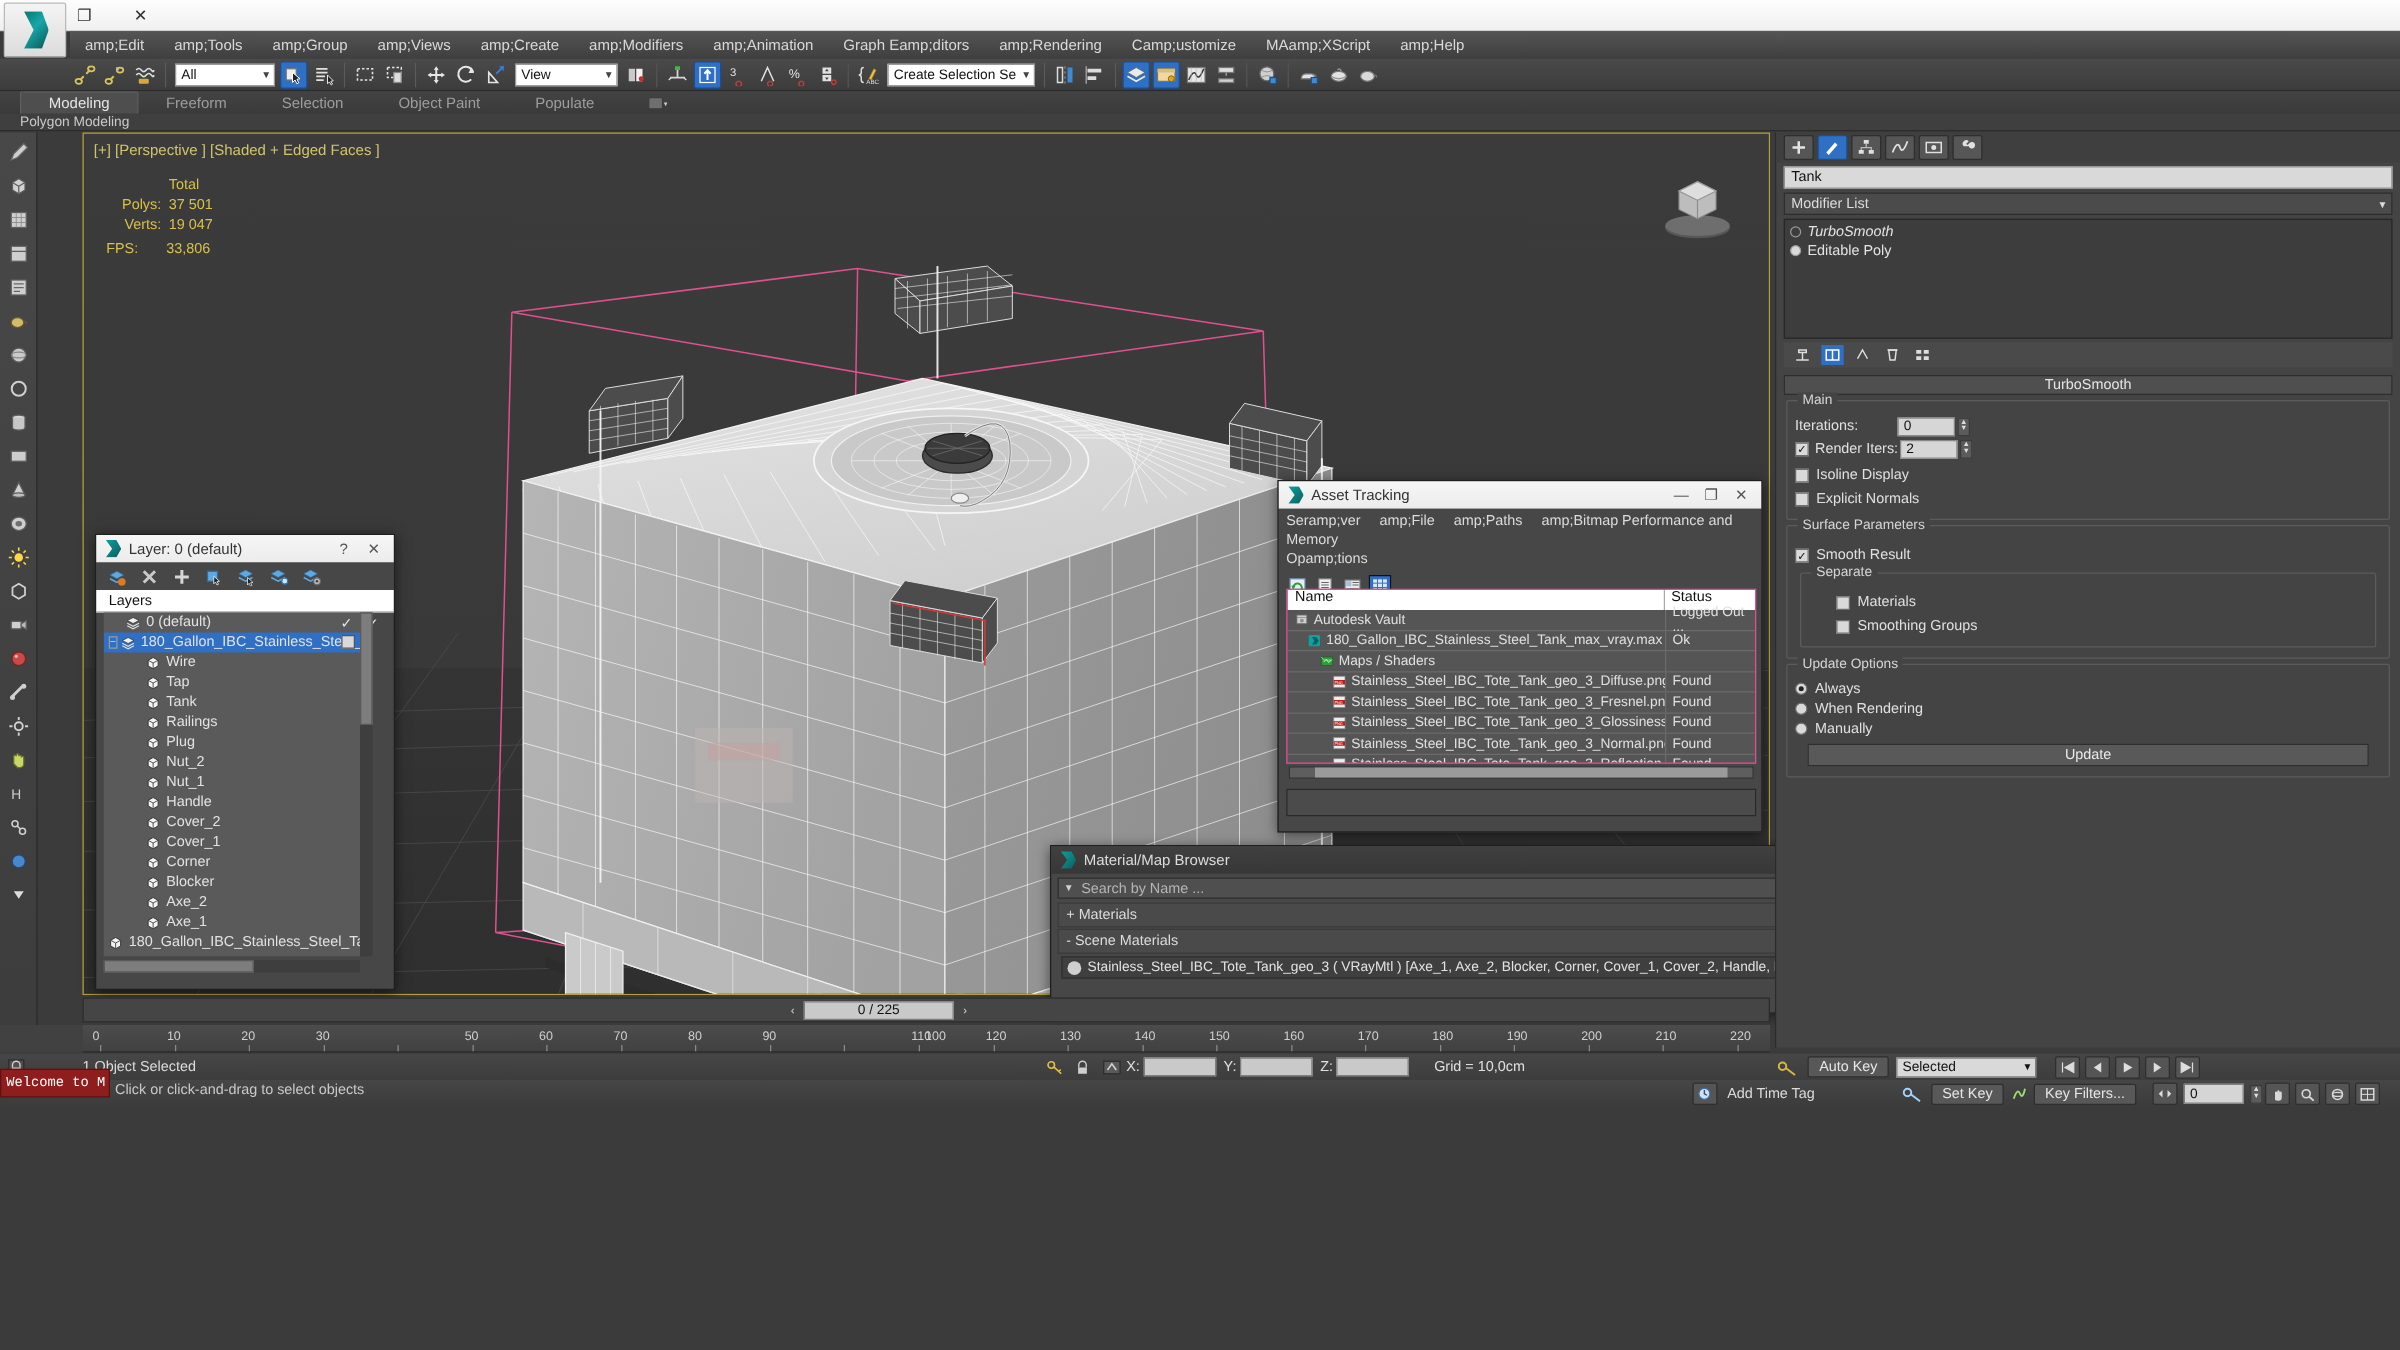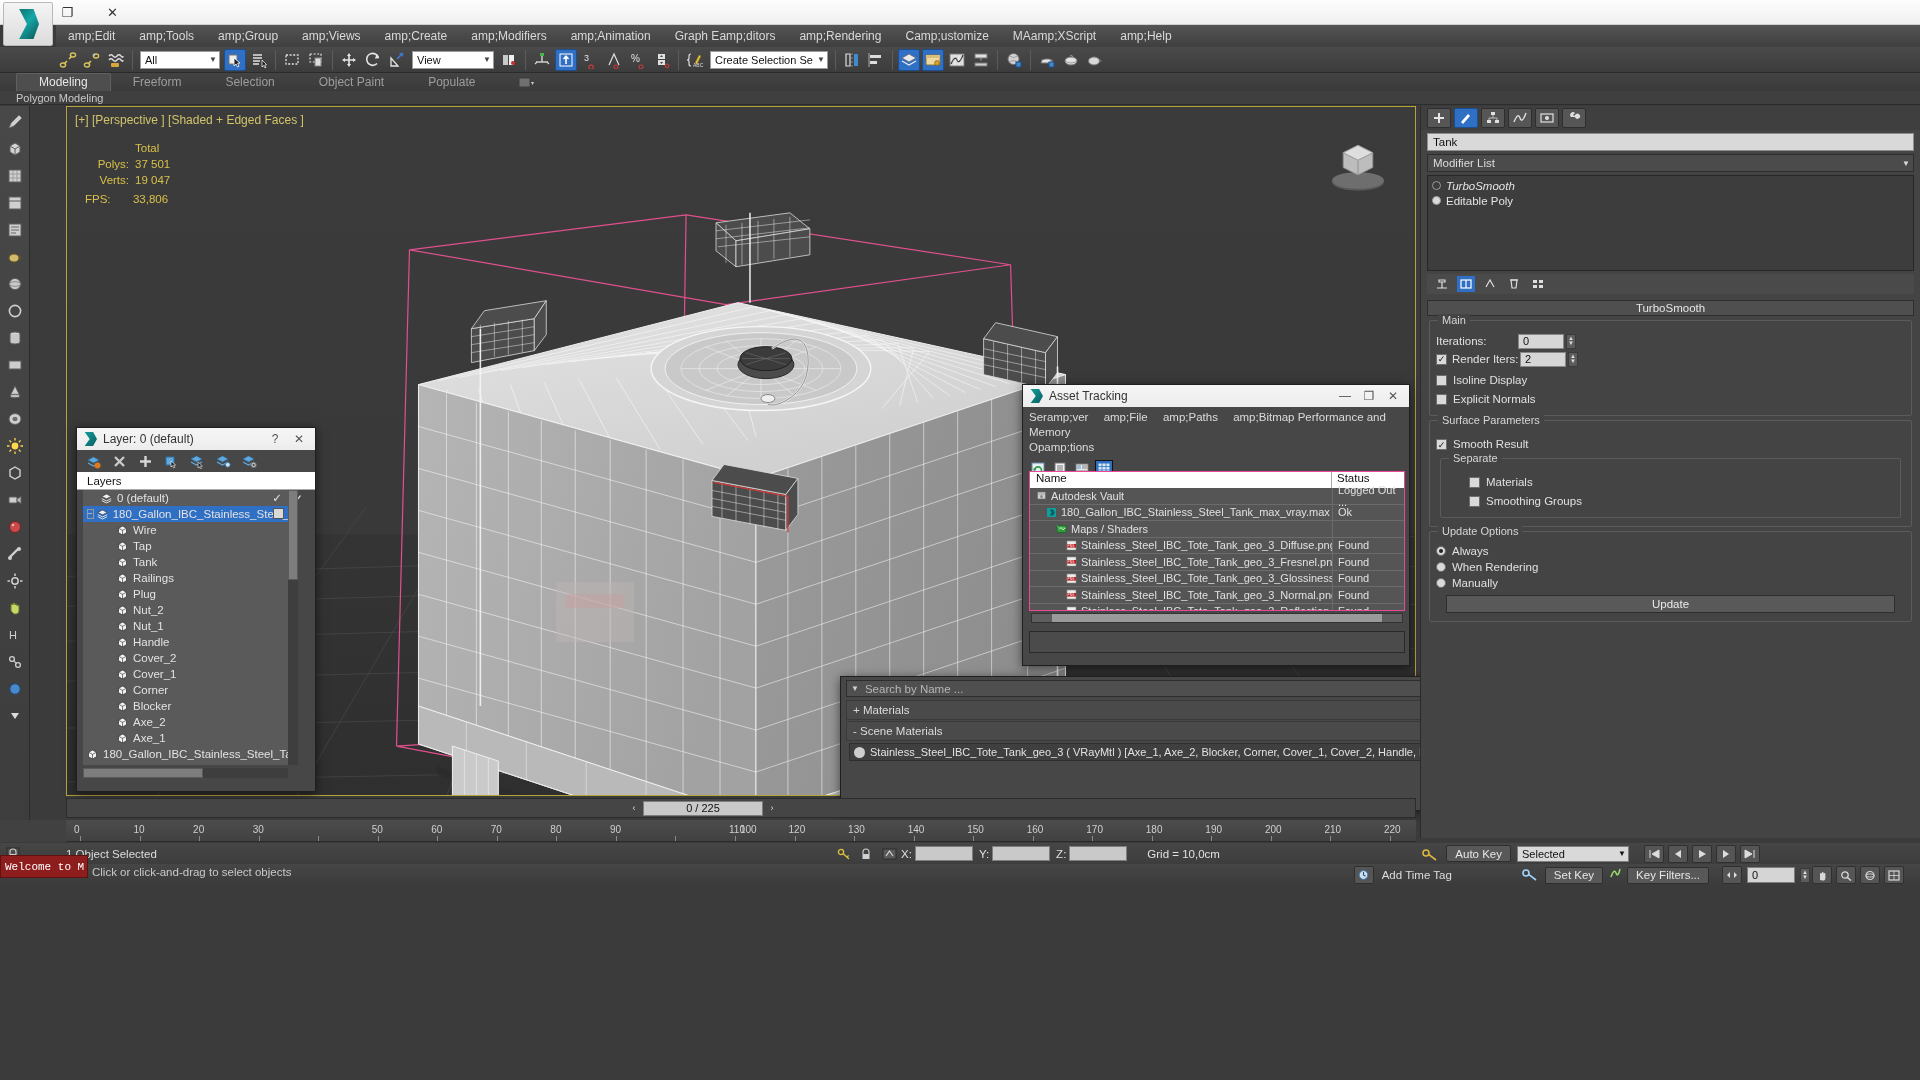--- a/index.html
+++ b/index.html
@@ -1232,20 +1232,25 @@
         </div>
       </div>
   </div>
   <div id="asset-hs">
       <div class="thumb"></div>
     </div>
   <div id="asset-bottom"></div>
 </div>
 
 <div class="dlg" id="matdlg">
+  <div class="dlg-title">
+    <div class="ic"></div>
+    <div class="t">Material/Map Browser</div>
+    <div class="b close">✕</div>
+  </div>
   <div id="mb-search">
     <span class="caret">▼</span>
     <span>Search by Name ...</span>
   </div>
   <div class="mb-sec">+ Materials</div>
   <div class="mb-sec">- Scene Materials</div>
   <div id="mb-item">
     <span class="sw"></span>
     <span>Stainless_Steel_IBC_Tote_Tank_geo_3  ( VRayMtl ) [Axe_1, Axe_2, Blocker, Corner, Cover_1, Cover_2, Handle, Nut_1, Nut_2, Plug, Railings, Tank, Tap, Wire]</span>
   </div>
@@ -1548,21 +1553,21 @@
   <div style="display:flex; align-items:center; margin-right:6px">
     <div class="mini-btn">
         <svg width="13" height="12" viewBox="0 0 13 12">
           <circle cx="6.5" cy="6" r="4.4" fill="#cfe0f0" stroke="#3a6fa8"></circle>
           <path d="M6.5 3 V6 L8.6 7.2" stroke="#2a4f78" stroke-width="1.1" fill="none"></path>
         </svg>
       </div>
     <span style="font-size:11.5px; color:#dcdcdc; margin-left:6px">Add Time Tag</span>
   </div>
   <div style="width:60px"></div>
-  <div style="display:flex; margin-right:8px">
+  <div style="display:flex; align-items:center; margin-right:8px">
     <div style="width:24px; display:flex; justify-content:center">
       <svg width="16" height="14" viewBox="0 0 16 14">
           <circle cx="4" cy="6" r="3" fill="none" stroke="#9fd4ff" stroke-width="1.6"></circle>
           <path d="M6.6 7.4 L14 13" stroke="#9fd4ff" stroke-width="1.6"></path>
         </svg>
     </div>
     <div class="keybtn">Set Key</div>
     <div style="width:18px; display:flex; justify-content:center">
       <svg width="13" height="13" viewBox="0 0 13 13">
           <path d="M2 10 q3 -9 5 -4 t4 -4" fill="none" stroke="#9ddc6e" stroke-width="1.5"></path>

